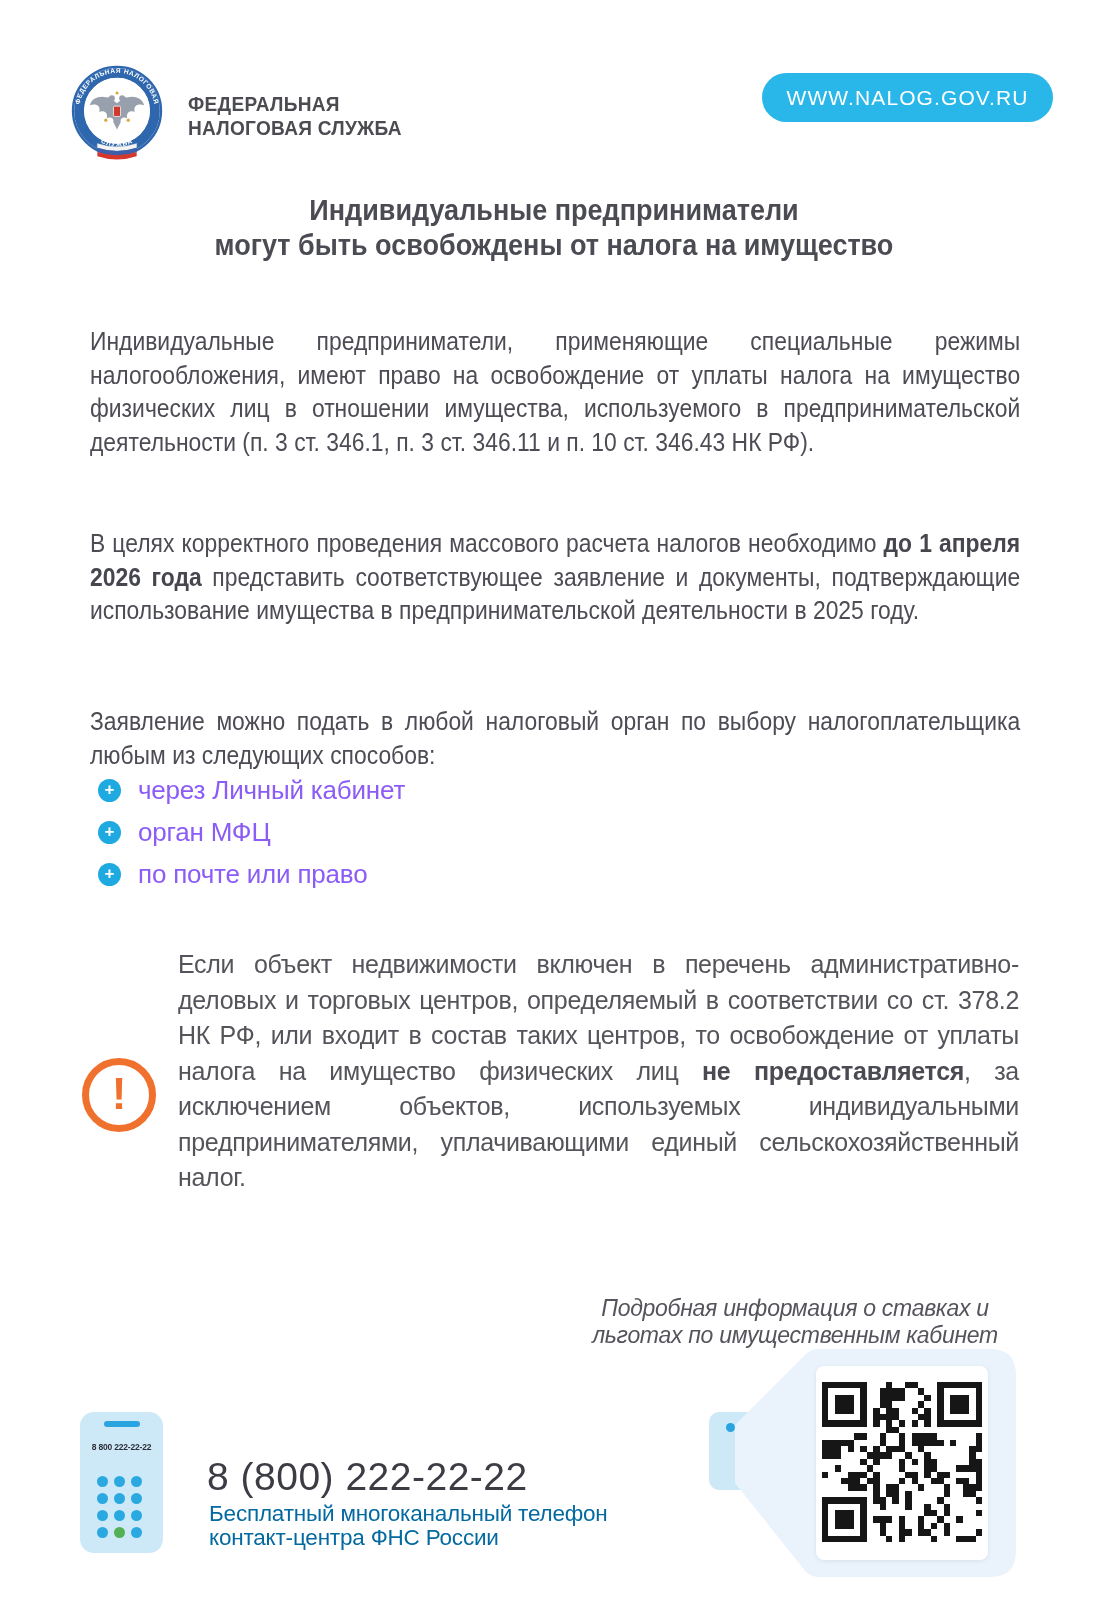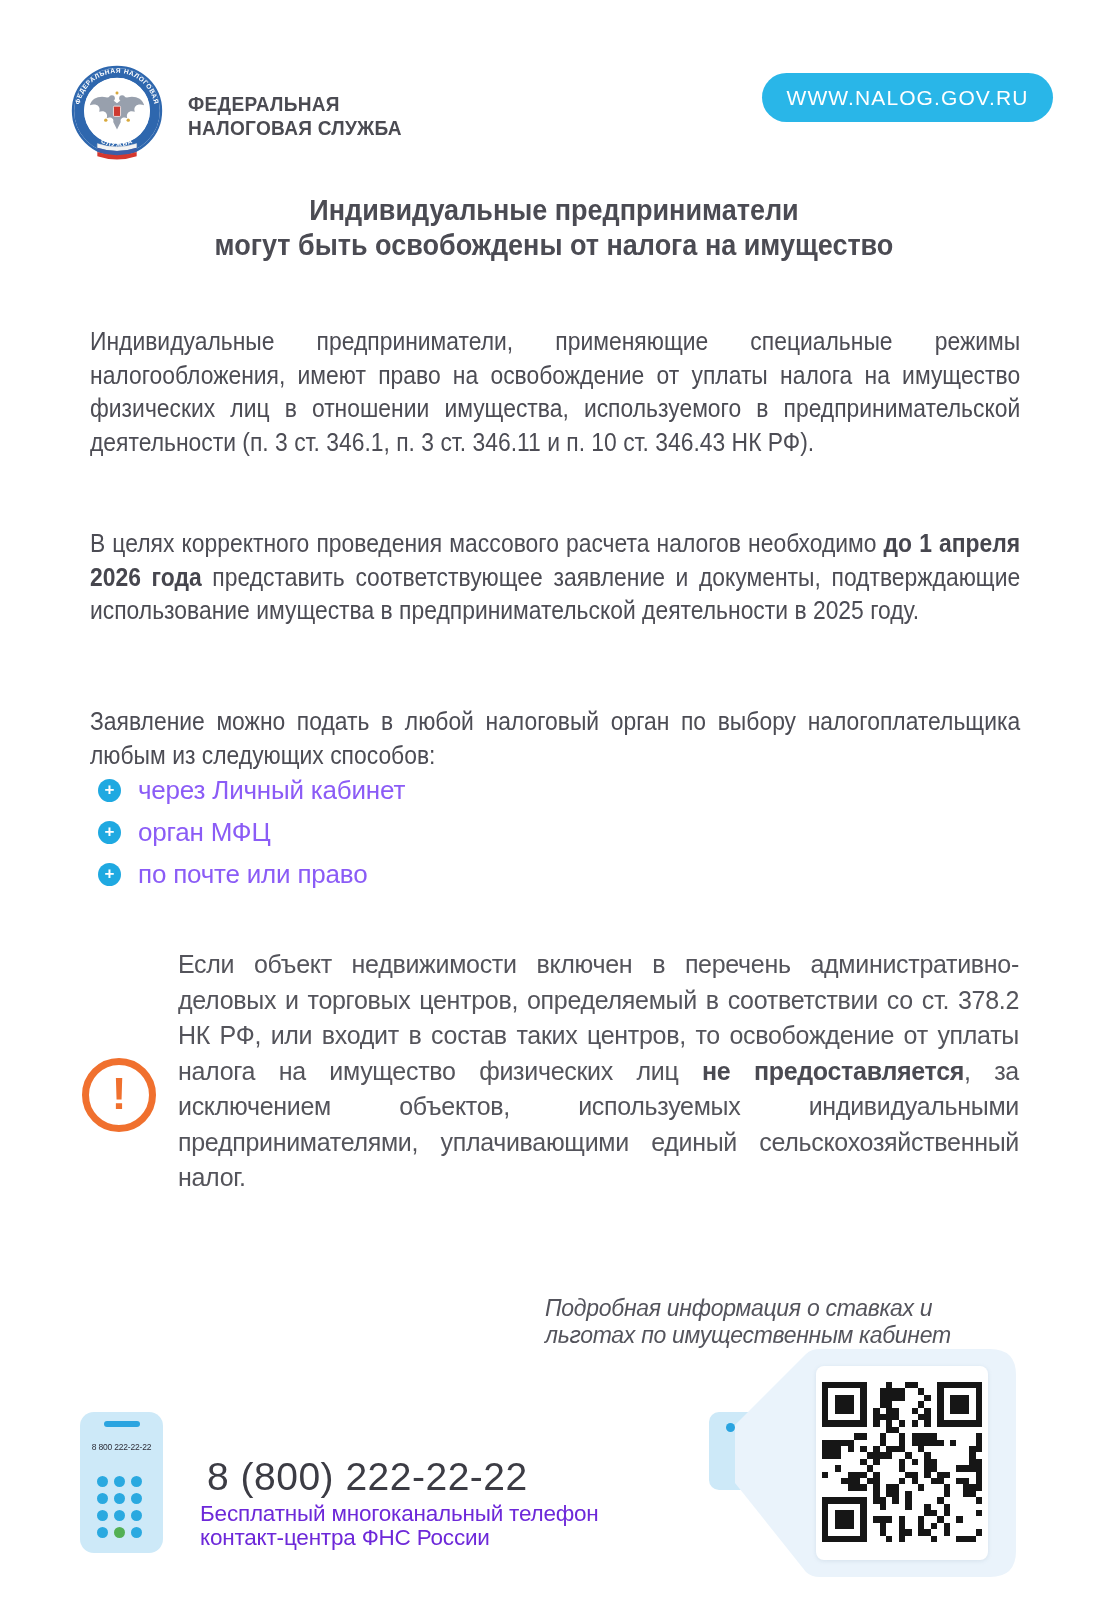--- a/index.html
+++ b/index.html
@@ -33,35 +33,35 @@
 
   
   .warn-ico{left:82px;top:1058px;width:74px;height:74px;border:7px solid #f0702e;border-radius:50%;
             box-sizing:border-box;display:flex;align-items:center;justify-content:center;}
   .warn-ico span{color:#f0702e;font-size:44px;font-weight:700;margin-top:-3px;}
   .warn-text{left:178px;top:947px;width:841px;font-size:25px;line-height:35.5px;text-align:justify;
              letter-spacing:-.3px;color:#54545b;}
   .warn-text b{color:#4a4a52;margin-top:36px;}
 
   
-  .qr-note{left:545px;top:1295px;width:500px;text-align:left;font-style:italic;font-size:23px;
+  .qr-note{left:545px;top:1295px;width:500px;text-align:center;font-style:italic;font-size:23px;
            line-height:27px;color:#54545c;letter-spacing:-.3px;}
 
   
   .phone{left:80px;top:1412px;width:83px;height:141px;background:#cde9f8;border-radius:14px;}
   .speaker{position:absolute;left:24px;top:9px;width:36px;height:6px;border-radius:3px;background:#2aa4e0;}
   .mini-num{position:absolute;left:0;top:30px;width:83px;text-align:center;font-size:8.5px;
-            font-weight:400;color:#2e2e38;letter-spacing:-.2px;}
+            font-weight:700;color:#2e2e38;letter-spacing:-.2px;}
   .keypad{position:absolute;left:17px;top:64px;display:grid;grid-template-columns:repeat(3,11px);
           grid-auto-rows:11px;column-gap:6px;row-gap:6px;}
   .dot{width:11px;height:11px;border-radius:50%;background:#2aa9e0;}
   .dot.green{background:#53b054;}
 
   .phone-number{left:207px;top:1455px;font-size:39px;font-weight:400;color:#3c3c44;letter-spacing:.5px;}
-  .phone-caption{left:200px;top:1502px;font-size:22.5px;line-height:23.5px;color:#6d28d9;letter-spacing:-.2px;}
+  .phone-caption{left:209px;top:1502px;font-size:22.5px;line-height:23.5px;color:#0369a1;letter-spacing:-.2px;}
 
   
   .beam{left:690px;top:1335px;}
   .mini-phone{left:709px;top:1412px;width:49px;height:78px;background:#cde9f8;border-radius:10px;}
   .cam-dot{left:726px;top:1423px;width:9px;height:9px;border-radius:50%;background:#2aa4e0;}
   .qr-panel{left:816px;top:1366px;width:172px;height:194px;background:#fff;border-radius:8px;
             box-shadow:0 1px 4px rgba(120,150,170,.18);}
   .qr-svg{left:822px;top:1382px;}
 </style>
 </head>

